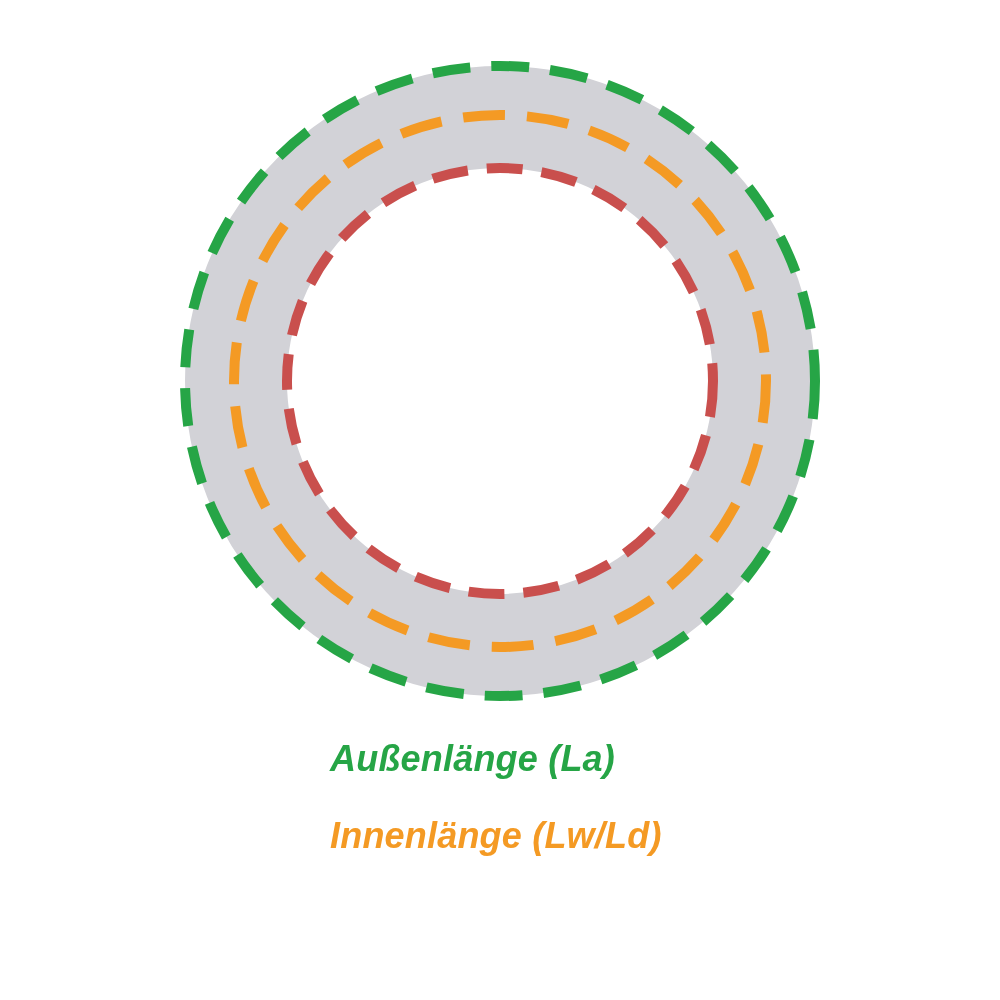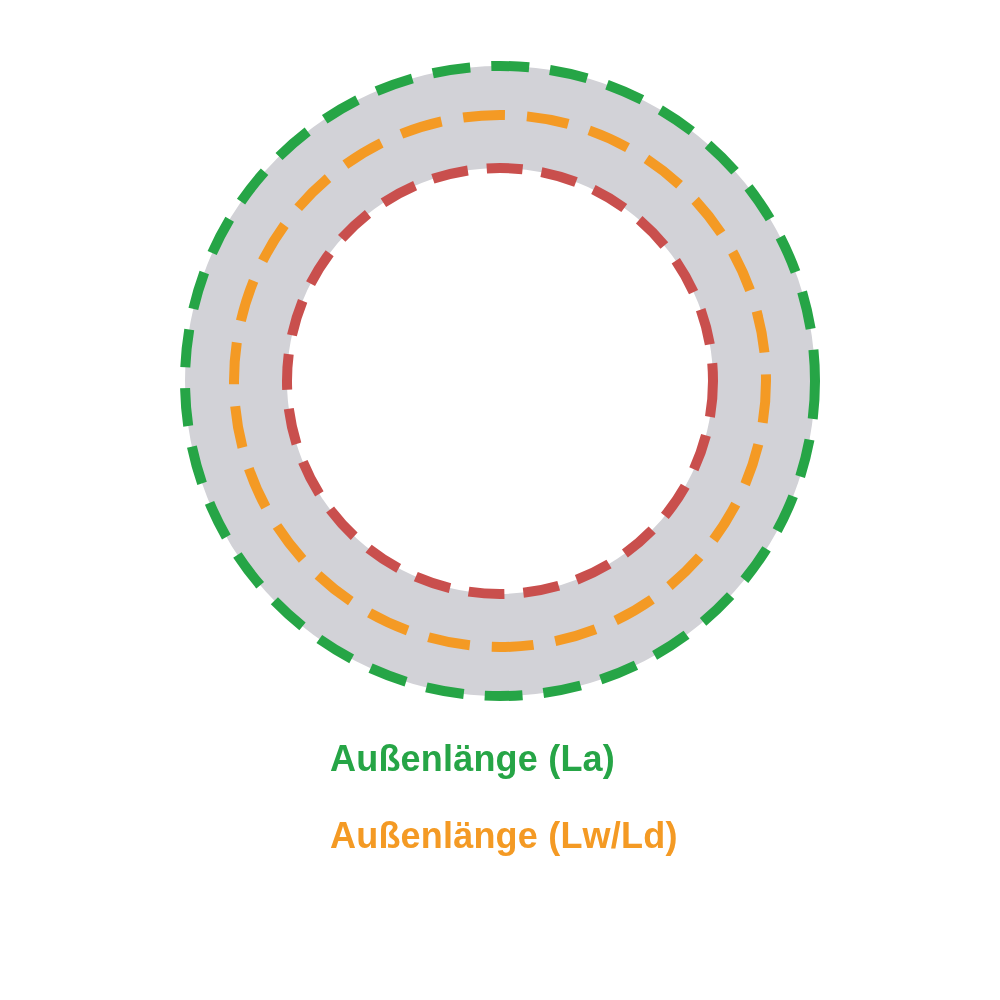--- a/index.html
+++ b/index.html
@@ -29,20 +29,21 @@
     display: flex;
     flex-direction: column;
     gap: 30px;
   }
   .legend-item {
     font-size: 36px;
     font-weight: 700;
     line-height: 1.3;
     white-space: nowrap;
     letter-spacing: 0.2px;
+    font-style: italic;
   }
 </style>
 </head>
 <body>
 
 <div class="stage">
 
   <div class="diagram-wrap">
     <svg width="1000" height="730" viewBox="0 0 1000 730">
 
@@ -51,16 +52,16 @@
       <circle cx="500" cy="381" r="315" fill="none" stroke-width="10" stroke-dasharray="38 21" stroke-linecap="butt" style="stroke: rgb(38, 165, 70);"></circle>
 
       <circle cx="500" cy="381" r="266" fill="none" stroke-width="10" stroke-dasharray="42 22" stroke-linecap="butt" style="stroke: rgb(244, 154, 36);"></circle>
 
       <circle cx="500" cy="381" r="213" fill="none" stroke-width="10" stroke-dasharray="36 19" stroke-linecap="butt" style="stroke: rgb(201, 79, 77);"></circle>
     </svg>
   </div>
 
   <div class="legend">
     <div class="legend-item" style="color: rgb(38, 165, 70);">Außenlänge (La)</div>
-    <div class="legend-item" style="color: rgb(244, 154, 36);">Außenlänge (Lw/Ld)</div>
+    <div class="legend-item" style="color: rgb(244, 154, 36);">Innenlänge (Lw/Ld)</div>
   </div>
 
 </div>
 
 </body></html>

